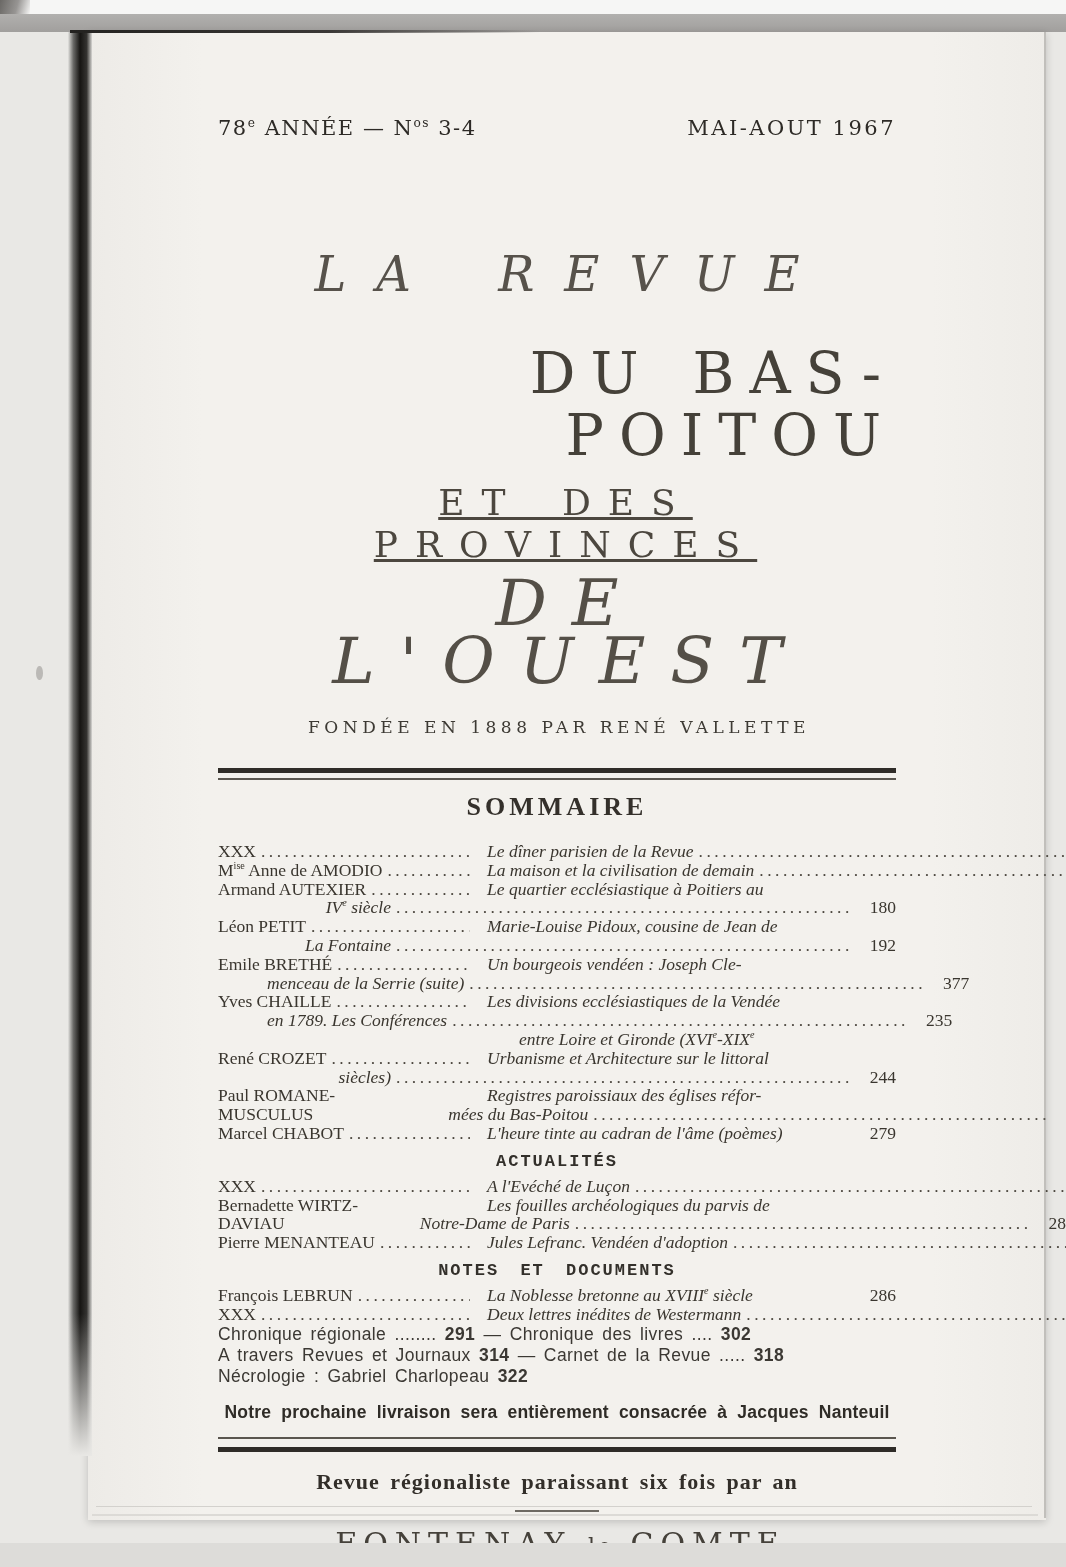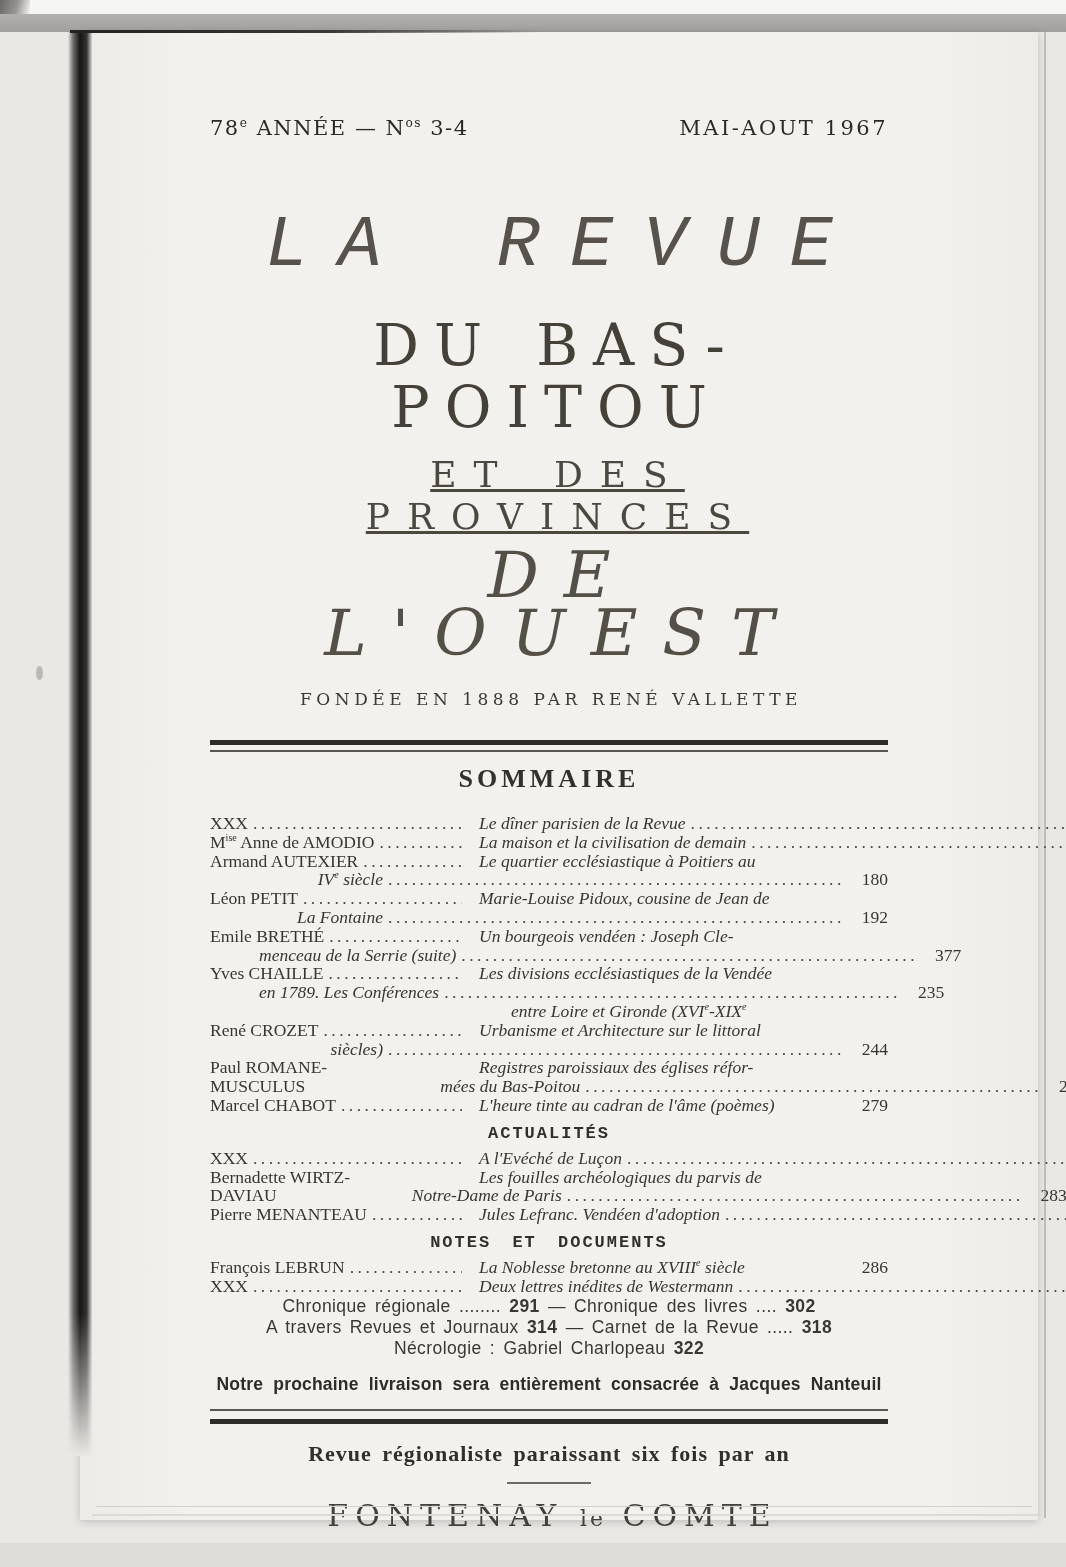--- a/index.html
+++ b/index.html
@@ -10,21 +10,21 @@
     -webkit-font-smoothing:antialiased;
   }
   .stage{position:absolute;inset:0;}
 
   
   .top-white{position:absolute;top:0;left:0;right:0;height:14px;background:#f6f6f5;}
   .corner-mark{position:absolute;top:0;left:0;width:30px;height:14px;
     background:linear-gradient(105deg,#6a6865 0%,#979593 55%,rgba(185,183,180,0) 100%);}
   .scanner-bar{position:absolute;top:14px;left:0;width:1066px;height:18px;background:#a8a7a5;
     background-image:linear-gradient(to bottom,#b1b0ae,#a19f9d);}
-  .page{position:absolute;left:80px;top:32px;width:958px;height:1488px;
+  .page{position:absolute;left:88px;top:32px;width:958px;height:1488px;
     background:#f2f0ec;
     background-image:linear-gradient(to right,#edebe7 0%,#f3f1ed 12%,#f3f1ed 88%,#eeece8 100%);
     box-shadow:0 2px 8px rgba(0,0,0,0.18);}
   .gutter{position:absolute;left:68px;top:32px;width:24px;height:1424px;
     background-image:
       linear-gradient(to bottom, rgba(233,232,229,0) 0%, rgba(233,232,229,0) 90%, rgba(233,232,229,1) 100%),
       linear-gradient(to right,#e5e4e1 0%,#6a6a68 22%,#161513 50%,#343331 78%,#d8d7d4 100%);}
   .page-top-edge{position:absolute;left:70px;top:30px;width:470px;height:3px;
     background:linear-gradient(to right,#232220 0%,#3a3836 55%,rgba(58,56,54,0) 100%);}
   .page-right-edge{position:absolute;left:1044px;top:32px;width:2px;height:1486px;background:rgba(110,108,104,0.35);}
@@ -34,24 +34,24 @@
   .bottom-band{position:absolute;left:0;top:1543px;width:1066px;height:24px;background:#dddcd9;}
 
   
   .content{position:absolute;left:130px;top:0;width:678px;color:#37342f;}
   .issue-row{margin-top:84px;display:flex;justify-content:space-between;
     font-family:"DejaVu Serif",serif;font-size:21px;line-height:24px;color:#2d2a26;letter-spacing:1.5px;}
   .issue-right{letter-spacing:2.5px;}
   sup{font-size:58%;vertical-align:super;line-height:0;}
 
   .masthead{text-align:center;font-family:"DejaVu Serif",serif;}
-  .m1{margin-top:64px;font-size:72px;line-height:84px;font-style:italic;
-      letter-spacing:30px;word-spacing:12px;padding-left:30px;color:#57524b;font-family:Liberation Mono, monospace;}
+  .m1{margin-top:92px;font-size:48px;line-height:84px;font-style:italic;
+      letter-spacing:30px;word-spacing:12px;padding-left:30px;color:#57524b;}
   .m2{margin-top:26px;font-size:57px;line-height:62px;
-      letter-spacing:15px;word-spacing:6px;padding-left:15px;color:#454139;}
+      letter-spacing:15px;word-spacing:6px;padding-left:15px;color:#454139;text-align:right;}
   .m3{margin-top:16px;font-size:36px;line-height:42px;
       letter-spacing:17px;word-spacing:11px;padding-left:17px;color:#4c473f;text-decoration:underline;}
   .m4{margin-top:8px;font-size:64px;line-height:58px;font-style:italic;
       letter-spacing:25px;word-spacing:12px;padding-left:25px;color:#544f47;}
   .founded{margin-top:26px;font-size:17px;line-height:22px;letter-spacing:4.5px;padding-left:4px;color:#3d3a34;}
 
   .rules-top{margin-top:30px;}
   .rule-thick{height:5px;background:#2f2c28;}
   .rule-thin{height:2px;background:#5a564f;margin-top:5px;}
 
@@ -63,21 +63,21 @@
   .col-author{width:252px;display:flex;white-space:nowrap;align-items:baseline;}
   .col-author.acont{justify-content:flex-end;padding-right:86px;}
   .col-title{flex:1;display:flex;font-style:italic;white-space:nowrap;align-items:baseline;}
   .col-title.tcont{padding-left:32px;}
   .col-page{width:46px;text-align:right;}
   .leader{flex:1;overflow:hidden;white-space:nowrap;font-style:normal;color:#4b463e;}
   .leader::after{content:"..........................................................";
     letter-spacing:3.5px;margin-left:5px;}
   .toc-heading{text-align:center;font-family:Liberation Mono, monospace;font-weight:bold;
     font-size:17px;line-height:22px;letter-spacing:2px;word-spacing:9px;margin:8px 0 4px;color:#33302b;}
-  .chronique-line{text-align:center;font-family:"Liberation Sans",sans-serif;
+  .chronique-line{font-family:"Liberation Sans",sans-serif;
     font-size:17.5px;line-height:21px;color:#3b3833;letter-spacing:0.4px;word-spacing:3px;}
   .seg-b{font-weight:bold;}
   .seg-sm{font-size:72%;letter-spacing:2px;}
 
   .note{margin-top:14px;text-align:center;font-family:"Liberation Sans",sans-serif;
     font-weight:bold;font-size:17.5px;line-height:22px;word-spacing:5px;letter-spacing:0.2px;color:#2f2c27;}
 
   .rules-bottom{margin-top:14px;}
   .rule-thin2{height:2px;background:#5a564f;}
   .rule-thick2{height:5px;background:#2f2c28;margin-top:8px;}

